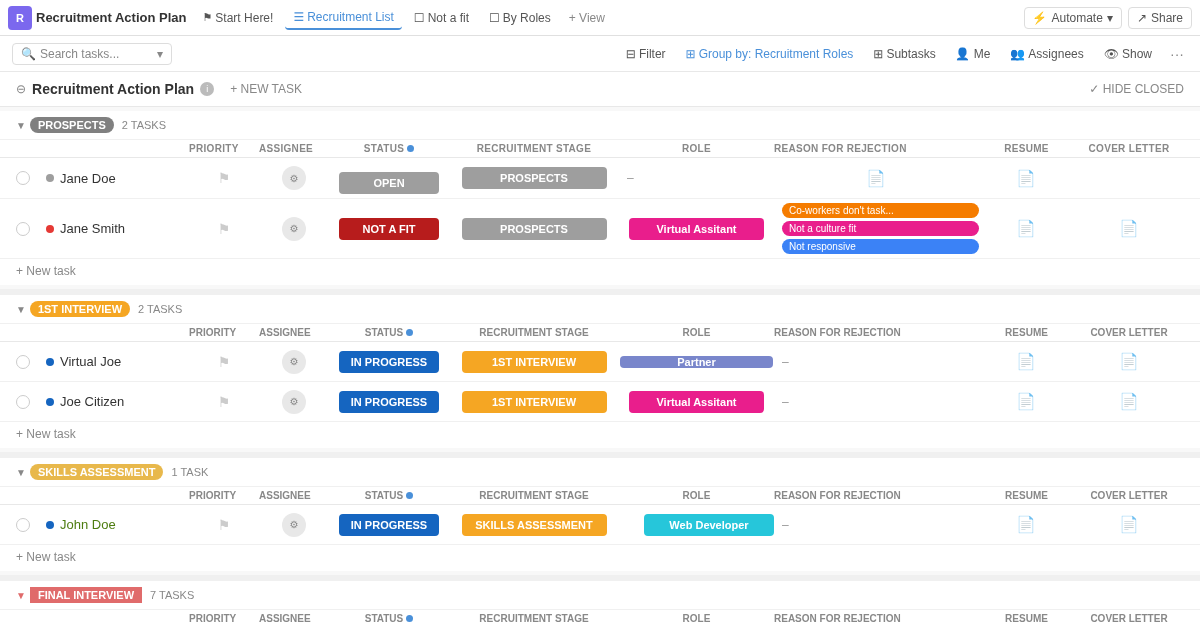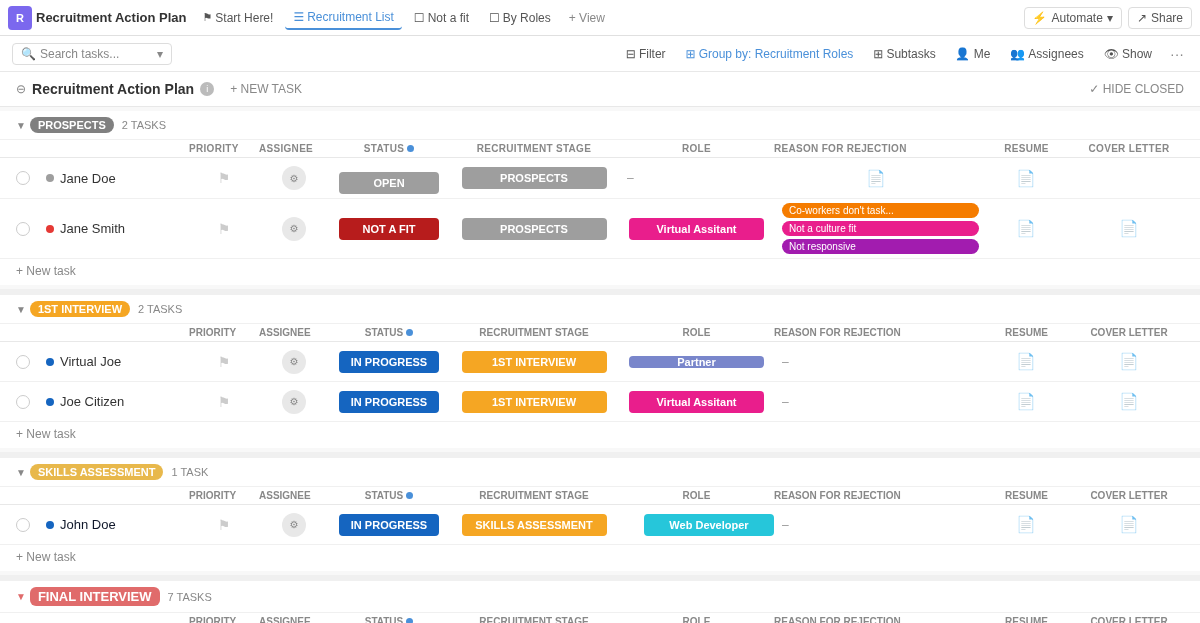--- a/index.html
+++ b/index.html
@@ -154,21 +154,21 @@
         </div>
         <div style="display:flex;justify-content:center;align-self:stretch;align-items:center;">
           <span style="padding:5px 8px;border-radius:4px;font-size:11px;font-weight:600;color:#fff;background:#9e9e9e;width:145px;text-align:center;">PROSPECTS</span>
         </div>
         <div style="display:flex;justify-content:center;align-self:stretch;align-items:center;">
           <span style="padding:5px 8px;border-radius:4px;font-size:11px;font-weight:600;color:#fff;background:#e91e8c;width:135px;text-align:center;">Virtual Assitant</span>
         </div>
         <div style="display:flex;flex-direction:column;gap:3px;padding-left:8px;">
           <span style="padding:2px 7px;border-radius:10px;font-size:10px;font-weight:500;color:#fff;background:#f57c00;white-space:nowrap;display:inline-block;">Co-workers don't task...</span>
           <span style="padding:2px 7px;border-radius:10px;font-size:10px;font-weight:500;color:#fff;background:#e91e8c;white-space:nowrap;display:inline-block;">Not a culture fit</span>
-          <span style="padding:2px 7px;border-radius:10px;font-size:10px;font-weight:500;color:#fff;background:#a21caf;white-space:nowrap;display:inline-block;">Not responsive</span>
+          <span style="padding:2px 7px;border-radius:10px;font-size:10px;font-weight:500;color:#fff;background:#3b82f6;white-space:nowrap;display:inline-block;">Not responsive</span>
         </div>
         <div style="display:flex;justify-content:center;color:#bbb;font-size:16px;cursor:pointer;">📄</div>
         <div style="display:flex;justify-content:center;color:#bbb;font-size:16px;cursor:pointer;">📄</div>
       </div>
       <div style="padding:5px 16px 7px;color:#888;font-size:12px;cursor:pointer;display:flex;align-items:center;gap:4px;">+ New task</div>
     </div>
 
     <div style="height:6px;background:#f0f0f0;"></div>
 
     <div style="margin-bottom:4px;background:#fff;">
@@ -206,21 +206,21 @@
         <div style="display:flex;justify-content:center;">
             <div style="width:24px;height:24px;border-radius:50%;background:#e8e8e8;display:flex;align-items:center;justify-content:center;font-size:10px;color:#888;">⚙</div>
           </div>
         <div style="display:flex;justify-content:center;">
             <span style="padding:5px 8px;border-radius:4px;font-size:11px;font-weight:700;color:#fff;background:#1565c0;width:100px;text-align:center;">IN PROGRESS</span>
           </div>
         <div style="display:flex;justify-content:center;">
             <span style="padding:5px 8px;border-radius:4px;font-size:11px;font-weight:600;color:#fff;background:#f5a623;width:145px;text-align:center;">1ST INTERVIEW</span>
           </div>
         <div style="display:flex;justify-content:center;">
-            <span style="padding:0 8px;border-radius:4px;font-size:11px;font-weight:600;color:#fff;background:#7986cb;width:135px;text-align:center;">Partner</span>
+            <span style="padding:0 8px;border-radius:4px;font-size:11px;font-weight:600;color:#fff;background:#7986cb;width:153px;text-align:center;">Partner</span>
           </div>
         <div style="display:flex;align-items:center;padding-left:8px;color:#999;">–</div>
         <div style="display:flex;justify-content:center;color:#bbb;font-size:16px;cursor:pointer;">📄</div>
         <div style="display:flex;justify-content:center;color:#bbb;font-size:16px;cursor:pointer;">📄</div>
       </div>
 
       <div style="display:grid;grid-template-columns:30px 1fr 70px 70px 120px 170px 155px 205px 95px 110px;padding:4px 16px;border-bottom:1px solid #f0f0f0;align-items:center;min-height:40px;">
         <div style="width:14px;height:14px;border:1px solid #ccc;border-radius:50%;"></div>
         <div style="display:flex;align-items:center;gap:6px;font-size:13px;color:#333;">
           <span style="width:8px;height:8px;border-radius:50%;background:#1565c0;flex-shrink:0;"></span>
@@ -268,21 +268,21 @@
         </div>
         <div style="font-size:10px;font-weight:600;color:#888;text-transform:uppercase;text-align:center;">RECRUITMENT STAGE</div>
         <div style="font-size:10px;font-weight:600;color:#888;text-transform:uppercase;text-align:center;">ROLE</div>
         <div style="font-size:10px;font-weight:600;color:#888;text-transform:uppercase;">REASON FOR REJECTION</div>
         <div style="font-size:10px;font-weight:600;color:#888;text-transform:uppercase;text-align:center;">RESUME</div>
         <div style="font-size:10px;font-weight:600;color:#888;text-transform:uppercase;text-align:center;">COVER LETTER</div>
       </div>
 
       <div style="display:grid;grid-template-columns:30px 1fr 70px 70px 120px 170px 155px 205px 95px 110px;padding:4px 16px;border-bottom:1px solid #f0f0f0;align-items:center;min-height:40px;">
         <div style="width:14px;height:14px;border:1px solid #ccc;border-radius:50%;"></div>
-        <div style="display:flex;align-items:center;gap:6px;font-size:13px;color:#0f172a;">
+        <div style="display:flex;align-items:center;gap:6px;font-size:13px;color:#4d7c0f;">
           <span style="width:8px;height:8px;border-radius:50%;background:#1565c0;flex-shrink:0;"></span>
           <span>John Doe</span>
         </div>
         <div style="display:flex;justify-content:center;">
             <span style="color:#ccc;font-size:14px;">⚑</span>
           </div>
         <div style="display:flex;justify-content:center;">
             <div style="width:24px;height:24px;border-radius:50%;background:#e8e8e8;display:flex;align-items:center;justify-content:center;font-size:10px;color:#888;">⚙</div>
           </div>
         <div style="display:flex;justify-content:center;">
@@ -299,21 +299,21 @@
         <div style="display:flex;justify-content:center;color:#bbb;font-size:16px;cursor:pointer;">📄</div>
       </div>
       <div style="padding:5px 16px 7px;color:#888;font-size:12px;cursor:pointer;">+ New task</div>
     </div>
 
     <div style="height:6px;background:#f0f0f0;"></div>
 
     <div style="margin-bottom:4px;background:#fff;">
       <div style="display:flex;align-items:center;padding:6px 16px;cursor:pointer;background:#fff;">
         <span style="color:#e06b6b;font-size:10px;margin-right:4px;">▼</span>
-        <span style="padding:2px 8px;border-radius:6px;font-size:13px;font-weight:600;color:#fff;background:#e06b6b;margin-right:8px;">FINAL INTERVIEW</span>
+        <span style="padding:2px 8px;border-radius:0;font-size:11px;font-weight:600;color:#fff;background:#e06b6b;margin-right:8px;">FINAL INTERVIEW</span>
         <span style="font-size:11px;color:#888;">7 TASKS</span>
       </div>
 
       <div style="display:grid;grid-template-columns:30px 1fr 70px 70px 120px 170px 155px 205px 95px 110px;padding:3px 16px;border-bottom:1px solid #e8e8e8;border-top:1px solid #f0f0f0;">
         <div></div>
           <div></div>
         <div style="font-size:10px;font-weight:600;color:#888;text-transform:uppercase;">PRIORITY</div>
         <div style="font-size:10px;font-weight:600;color:#888;text-transform:uppercase;">ASSIGNEE</div>
         <div style="font-size:10px;font-weight:600;color:#888;text-transform:uppercase;text-align:center;display:flex;align-items:center;justify-content:center;">
           <span>STATUS</span>

